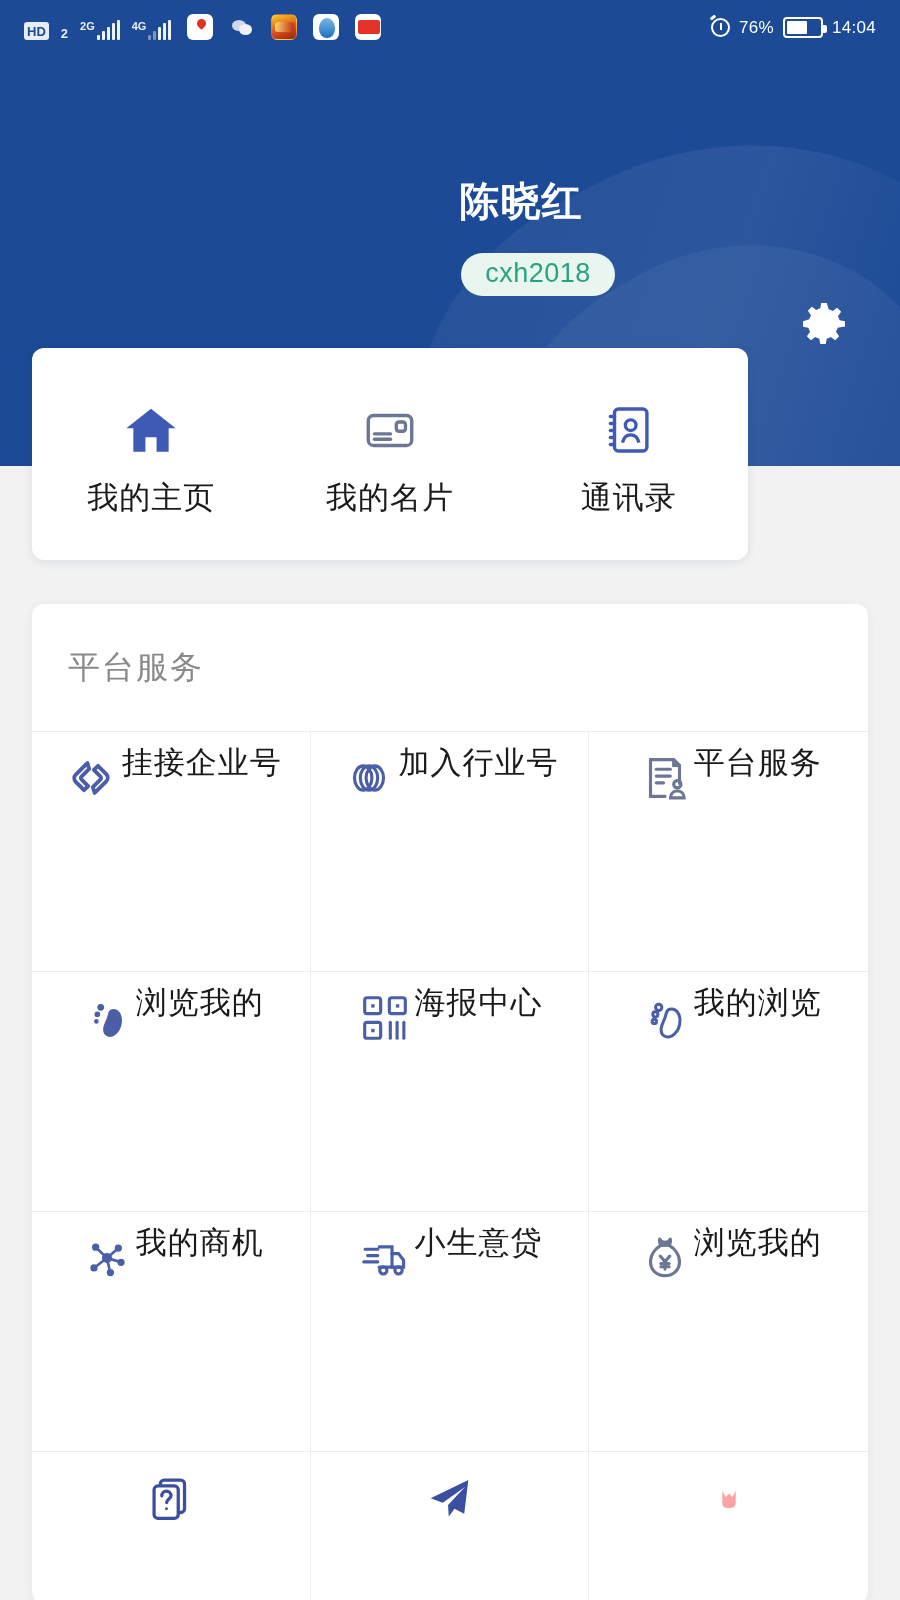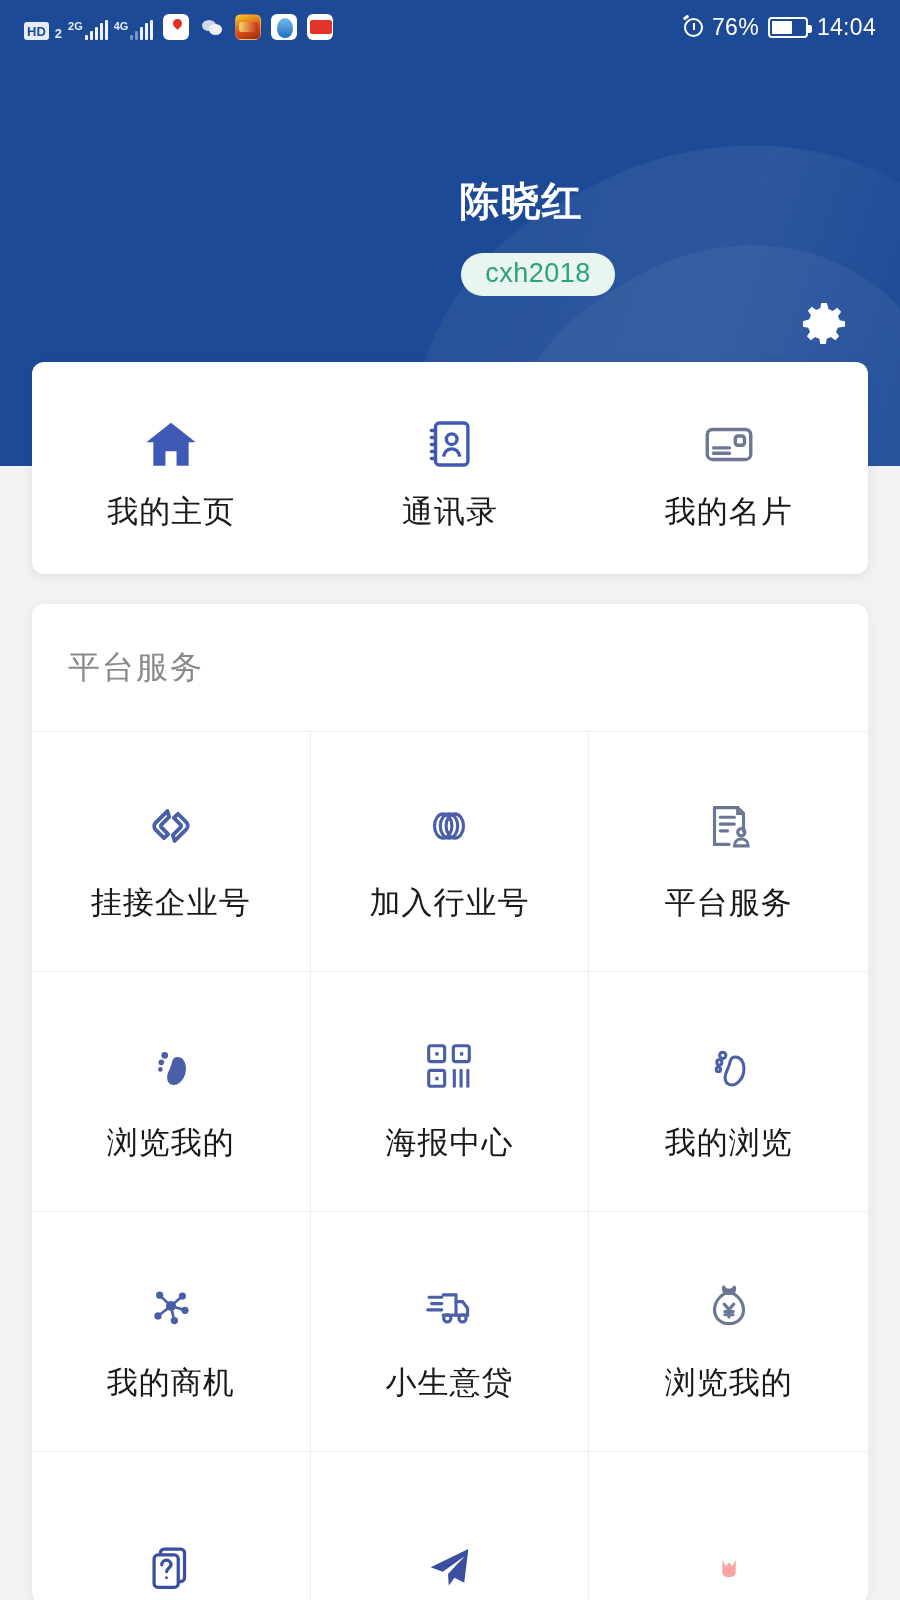--- a/index.html
+++ b/index.html
@@ -43,21 +43,21 @@
   }
 
   
   .statusbar {
     position:relative; z-index:5;
     height:54px; width:900px;
     display:flex; align-items:center;
     padding:0 24px;
     color:#ffffff;
   }
-  .sb-left { display:flex; align-items:flex-end; gap:6px; }
+  .sb-left { display:flex; align-items:flex-end; gap:12px; }
   .sb-right { margin-left:auto; display:flex; align-items:center; gap:9px; }
 
   .hd-badge {
     display:inline-flex; align-items:center; justify-content:center;
     background:#e8eef8; color:#1c4a96;
     font-size:13px; font-weight:bold;
     border-radius:3px;
     padding:1px 3px; line-height:1;
     height:18px;
   }
@@ -85,21 +85,21 @@
   .ai-wechat:after{content:"";position:absolute;left:10px;top:10px;width:13px;height:11px;border-radius:50%;background:#eef2f8;}
   .ai-game { background:linear-gradient(160deg,#f5d020 0%,#d94a1a 60%,#8d2b10 100%); }
   .ai-game:after{content:"";position:absolute;left:3px;top:7px;width:19px;height:10px;
      background:linear-gradient(90deg,#ffe680,#c02a12);border-radius:3px;opacity:.85;}
   .ai-blue { background:#ffffff; }
   .ai-blue:after{content:"";position:absolute;left:5px;top:3px;width:16px;height:20px;border-radius:50% 50% 45% 45%;
      background:linear-gradient(180deg,#79b9e8,#1f6fc0);}
   .ai-news { background:#ffffff; }
   .ai-news:after{content:"";position:absolute;left:2px;top:5px;width:22px;height:14px;background:#e5332a;border-radius:2px;}
 
-  .sb-text { font-size:23px; line-height:1; letter-spacing:.3px; color:#ffffff; }
+  .sb-text { font-size:17px; line-height:1; letter-spacing:.3px; color:#ffffff; }
   .clock-ico {
     width:19px;height:19px;border:2px solid #fff;border-radius:50%;
     position:relative; display:inline-block;
   }
   .clock-ico:after{content:"";position:absolute;left:7px;top:3px;width:2px;height:7px;background:#fff;}
   .clock-ico:before{content:"";position:absolute;left:-3px;top:-4px;width:6px;height:3px;background:#fff;
      transform:rotate(-35deg);border-radius:1px;}
   .batt {
     width:40px;height:21px;border:2px solid #fff;border-radius:4px;position:relative;
     padding:2px;
@@ -125,22 +125,22 @@
     font-size:27px; letter-spacing:.5px;
     border-radius:22px;
     padding:7px 24px 9px;
     line-height:1;
     margin-top:24px;
   }
   .gear { margin-left:auto; cursor:pointer; }
 
   
   .card-quick {
-    position:absolute; left:32px; top:362px;
-    width:836px; height:212px;
+    position:absolute; left:32px; top:348px;
+    width:716px; height:212px;
     background:#ffffff; border-radius:12px;
     box-shadow:0 2px 10px rgba(20,50,110,.10);
     display:flex; z-index:6;
   }
   .quick-cell {
     flex:1; display:flex; flex-direction:column;
     align-items:center; justify-content:center;
     cursor:pointer; padding-top:10px;
   }
   .quick-ico { height:62px; display:flex; align-items:center; justify-content:center; }
@@ -159,22 +159,22 @@
   .svc-title {
     height:128px; display:flex; align-items:center;
     padding-left:36px;
     font-size:32px; color:#8a8a8a; letter-spacing:2px;
     border-bottom:1px solid #ededed;
     text-align:right;
   }
   .svc-grid { display:grid; grid-template-columns:repeat(3,1fr); }
   .svc-cell {
     height:240px;
-    display:flex; flex-direction:column;
-    align-items:center; justify-content:center;
+    display:flex; flex-direction:row;
+    align-items:flex-start; justify-content:center;
     border-right:1px solid #ededed;
     border-bottom:1px solid #ededed;
     cursor:pointer;
   }
   .svc-cell:nth-child(3n) { border-right:none; }
   .svc-ico { height:92px; display:flex; align-items:center; justify-content:center; }
   .svc-label { margin-top:10px; font-size:31px; color:#1a1a1a; letter-spacing:1px; }
 
   svg { display:block; }
 </style>
@@ -247,49 +247,49 @@
 
   <div class="card-quick">
 
     <div class="quick-cell">
       <span class="quick-ico">
         <svg width="58" height="58" viewBox="0 0 24 24" fill="#3f5ab5">
           <path d="M12 3.2 1.8 11.3h2.9V21h5V15h4.6v6h5v-9.7h2.9L12 3.2z"></path>
         </svg>
       </span>
       <span class="quick-label">我的主页</span>
+    </div>
+
+    <div class="quick-cell">
+      <span class="quick-ico">
+        <svg width="58" height="58" viewBox="0 0 24 24" fill="none" stroke="#6b7794" stroke-width="1.4">
+          <rect x="3" y="6" width="18" height="12.4" rx="2.2"></rect>
+          <rect x="14.6" y="8.7" width="3.8" height="3.8" rx="1.1"></rect>
+          <line x1="5.6" y1="13.6" x2="12.2" y2="13.6" stroke-linecap="round"></line>
+          <line x1="5.6" y1="15.8" x2="12.2" y2="15.8" stroke-linecap="round"></line>
+        </svg>
+      </span>
+      <span class="quick-label">我的名片</span>
     </div>
 
     <div class="quick-cell">
       <span class="quick-ico">
         <svg width="58" height="58" viewBox="0 0 24 24" fill="none" stroke="#3f5ab5" stroke-width="1.4">
           <rect x="6" y="3.3" width="13.4" height="17.4" rx="1.6"></rect>
           <circle cx="12.7" cy="10" r="2.2"></circle>
           <path d="M9.3 17.2c.5-2.1 1.8-3.2 3.4-3.2s2.9 1.1 3.4 3.2"></path>
           <line x1="4.3" y1="6.4" x2="6" y2="6.4" stroke-linecap="round"></line>
           <line x1="4.3" y1="9.3" x2="6" y2="9.3" stroke-linecap="round"></line>
           <line x1="4.3" y1="12.2" x2="6" y2="12.2" stroke-linecap="round"></line>
           <line x1="4.3" y1="15.1" x2="6" y2="15.1" stroke-linecap="round"></line>
           <line x1="4.3" y1="18" x2="6" y2="18" stroke-linecap="round"></line>
         </svg>
       </span>
       <span class="quick-label">通讯录</span>
     </div>
-
-    <div class="quick-cell">
-      <span class="quick-ico">
-        <svg width="58" height="58" viewBox="0 0 24 24" fill="none" stroke="#6b7794" stroke-width="1.4">
-          <rect x="3" y="6" width="18" height="12.4" rx="2.2"></rect>
-          <rect x="14.6" y="8.7" width="3.8" height="3.8" rx="1.1"></rect>
-          <line x1="5.6" y1="13.6" x2="12.2" y2="13.6" stroke-linecap="round"></line>
-          <line x1="5.6" y1="15.8" x2="12.2" y2="15.8" stroke-linecap="round"></line>
-        </svg>
-      </span>
-      <span class="quick-label">我的名片</span>
-    </div>
   </div>
 
   <div class="card-services">
     <div class="svc-title">平台服务</div>
 
     <div class="svc-grid">
 
       <div class="svc-cell">
         <span class="svc-ico">
           <svg width="62" height="62" viewBox="0 0 24 24" fill="none" stroke="#4a5fa8" stroke-width="1.5" stroke-linejoin="round">

